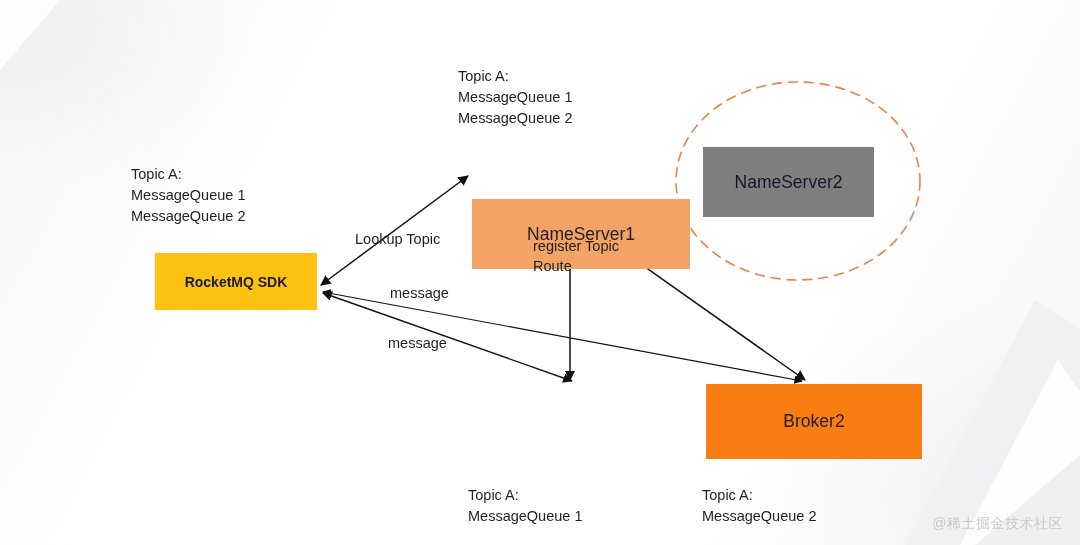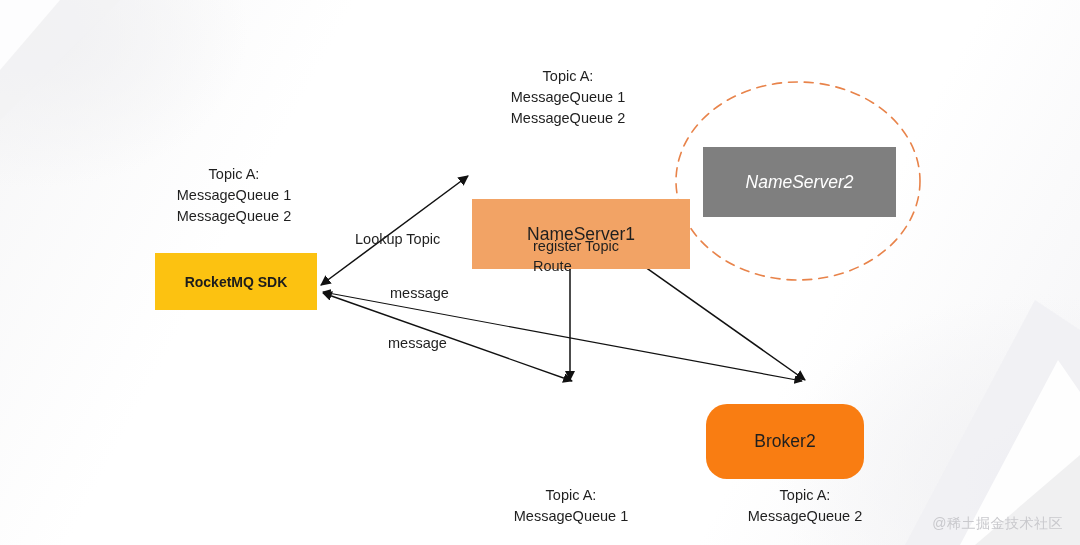--- a/index.html
+++ b/index.html
@@ -47,44 +47,41 @@
     color: #1f1f1f;
     box-sizing: border-box;
     z-index: 3;
   }
   #node-nameserver1 {
     left: 472px; top: 159px; width: 218px; height: 70px;
     background: #f2a365;
     margin-top: 40px;
   }
   #node-nameserver2 {
-    left: 703px; top: 147px; width: 193px; height: 70px;
+    left: 703px; top: 147px; width: 171px; height: 70px;
     background: #7f7f7f;
-    color: #ffffff;
-    font-style: italic;
+    color: #0f172a;
   }
   #node-sdk {
     left: 155px; top: 253px; width: 162px; height: 57px;
     background: #fcc211;
     font-size: 14px;
     font-weight: 600;
     color: #1c1c1c;
   }
   #node-broker1 {
     left: 472px; top: 384px; width: 200px; height: 75px;
     background: #f97d12;
   }
   #node-broker2 {
-    left: 706px; top: 404px; width: 158px; height: 75px;
+    left: 706px; top: 384px; width: 216px; height: 75px;
     background: #f97d12;
-    border-radius: 21px;
   }
   .caption {
     position: absolute;
-    text-align: center;
     font-size: 14.5px;
     line-height: 21px;
     color: #1f1f1f;
     white-space: pre-line;
     z-index: 3;
   }
   #caption-top {
     left: 458px; top: 66px; width: 220px;
   }
   #caption-left {

